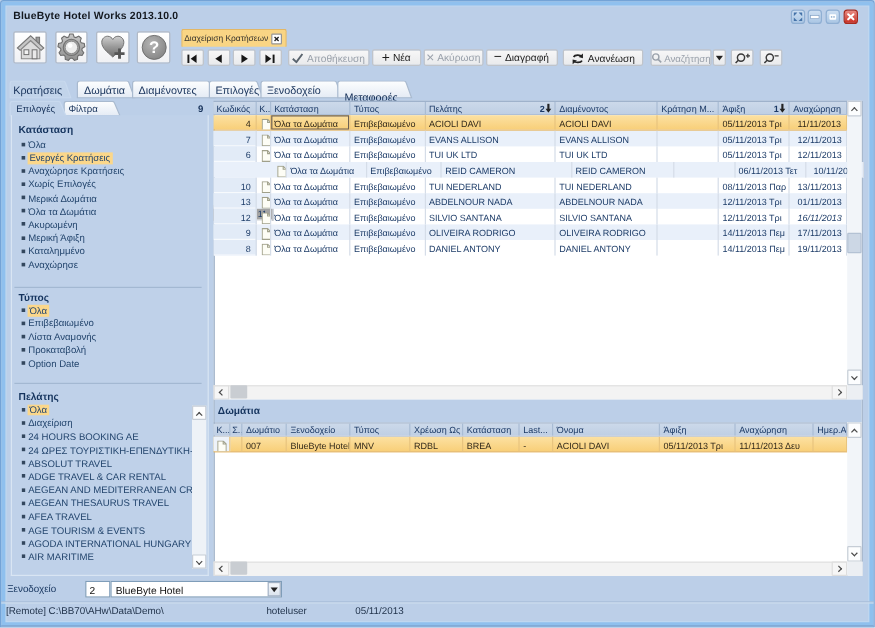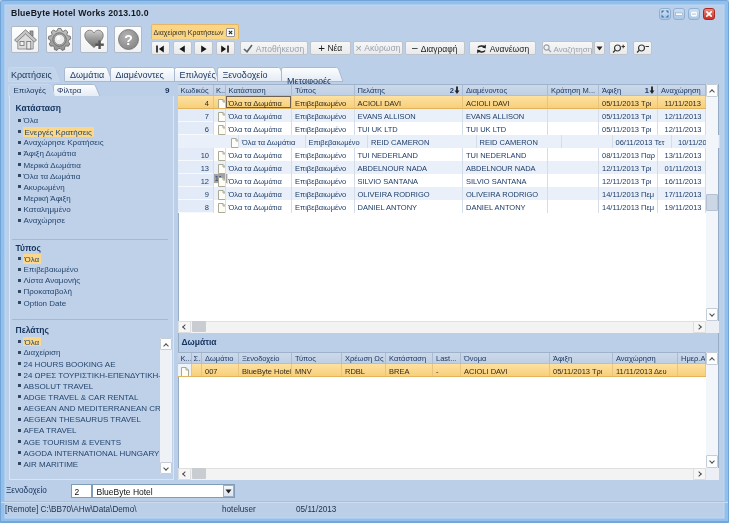--- a/index.html
+++ b/index.html
@@ -236,21 +236,21 @@
 <div class="tabtext" style="left:13.5px;top:86px;font-size:8px">Επιλογές</div>
 <div class="tabtext" style="left:57px;top:86px;font-size:8px">Φίλτρα</div>
 <div class="tabtext" style="left:165px;top:86px;font-size:8px;font-weight:bold">9</div>
 
 <div class="sidepanel"></div>
 <div id="sideitems">
     <div class="shead" style="left: 15.5px; top: 102.5px;">Κατάσταση</div>
     <div class="sitem" style="left: 17.5px; top: 116px;"><span class="b"></span><span>Όλα</span></div>
     <div class="sitem" style="left: 17.5px; top: 127.15px;"><span class="b"></span><span class="hl">Ενεργές Κρατήσεις</span></div>
     <div class="sitem" style="left: 17.5px; top: 138.3px;"><span class="b"></span><span>Αναχώρησε Κρατήσεις</span></div>
-    <div class="sitem" style="left: 17.5px; top: 149.45px;"><span class="b"></span><span>Άφιξη Δωμάτια</span></div>
+    <div class="sitem" style="left: 17.5px; top: 149.45px;"><span class="b"></span><span>Χωρίς Επιλογές</span></div>
     <div class="sitem" style="left: 17.5px; top: 160.6px;"><span class="b"></span><span>Μερικά Δωμάτια</span></div>
     <div class="sitem" style="left: 17.5px; top: 171.75px;"><span class="b"></span><span>Όλα τα Δωμάτια</span></div>
     <div class="sitem" style="left: 17.5px; top: 182.9px;"><span class="b"></span><span>Ακυρωμένη</span></div>
     <div class="sitem" style="left: 17.5px; top: 194.05px;"><span class="b"></span><span>Μερική Άφιξη</span></div>
     <div class="sitem" style="left: 17.5px; top: 205.2px;"><span class="b"></span><span>Καταλημμένο</span></div>
     <div class="sitem" style="left: 17.5px; top: 216.35px;"><span class="b"></span><span>Αναχώρησε</span></div>
     <div class="ssep" style="top: 239px;"></div>
     <div class="shead" style="left: 15.5px; top: 243px;">Τύπος</div>
     <div class="sitem" style="left: 17.5px; top: 254px;"><span class="b"></span><span class="hl">Όλα</span></div>
     <div class="sitem" style="left: 17.5px; top: 265.15px;"><span class="b"></span><span>Επιβεβαιωμένο</span></div>
@@ -386,21 +386,21 @@
       <div class="c" style="width: 11.5px;"><svg width="8" height="10" style="margin-left:0.5px">
           <path d="M0.5 0.5 L5 0.5 L7.5 3 L7.5 9.5 L0.5 9.5 Z" fill="#fdfdf5" stroke="#a0a08a" stroke-width="0.9"></path>
           <path d="M5 0.5 L5 3 L7.5 3" fill="none" stroke="#a0a08a" stroke-width="0.9"></path>
         </svg></div>
       <div class="c" style="width: 66.5px;">Όλα τα Δωμάτια</div>
       <div class="c" style="width: 62.5px;">Επιβεβαιωμένο</div>
       <div class="c" style="width: 108.5px;">SILVIO SANTANA</div>
       <div class="c" style="width: 85px;">SILVIO SANTANA</div>
       <div class="c" style="width: 51px;"></div>
       <div class="c" style="width: 59px;">12/11/2013 Τρι</div>
-      <div class="c" style="width: 48px; padding-left: 6.5px;">16/11/2013</div>
+      <div class="c" style="width: 48px; padding-left: 6.5px; font-style: italic;">16/11/2013</div>
     </div>
     <div class="grow altb" style="left: 177.5px; top: 187px;">
       <div class="c num" style="width: 36.5px; background: rgb(226, 235, 247); box-shadow: rgb(247, 250, 253) 0px -1px 0px inset;">9</div>
       <div class="c" style="width: 11.5px;"><svg width="8" height="10" style="margin-left:0.5px">
           <path d="M0.5 0.5 L5 0.5 L7.5 3 L7.5 9.5 L0.5 9.5 Z" fill="#fdfdf5" stroke="#a0a08a" stroke-width="0.9"></path>
           <path d="M5 0.5 L5 3 L7.5 3" fill="none" stroke="#a0a08a" stroke-width="0.9"></path>
         </svg></div>
       <div class="c" style="width: 66.5px;">Όλα τα Δωμάτια</div>
       <div class="c" style="width: 62.5px;">Επιβεβαιωμένο</div>
       <div class="c" style="width: 108.5px;"> OLIVEIRA RODRIGO</div>

